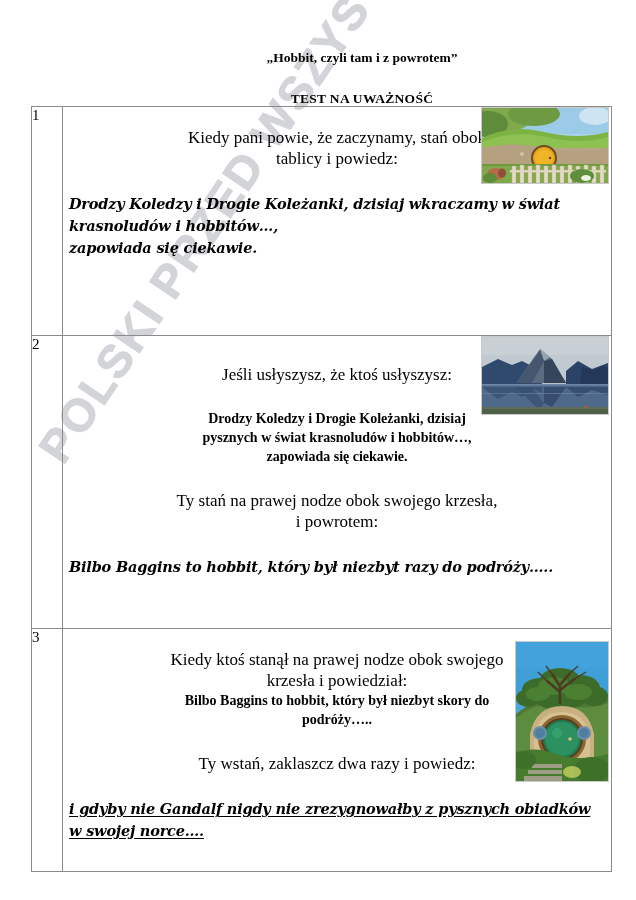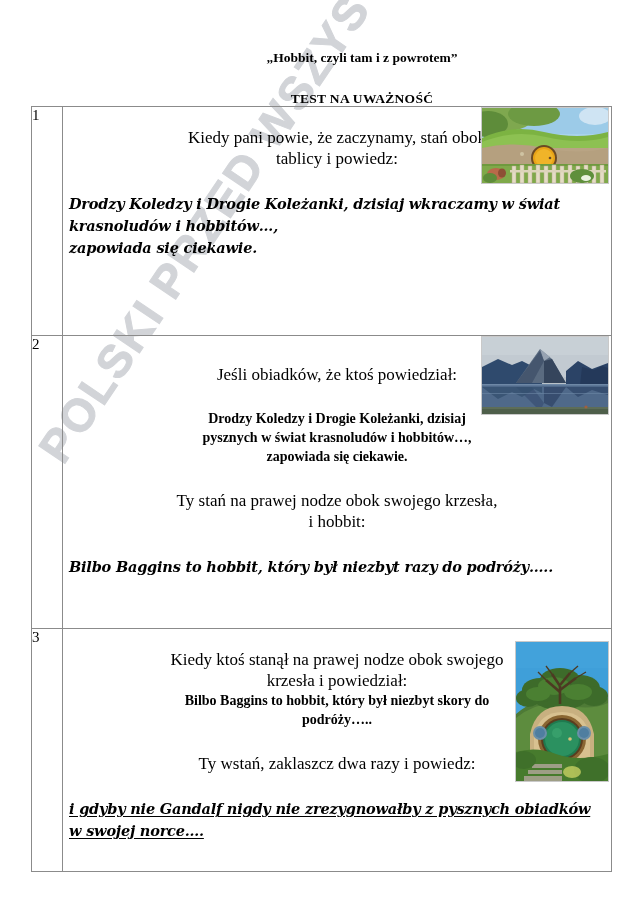--- a/index.html
+++ b/index.html
@@ -257,28 +257,28 @@
               <path d="M84 50 L96 60 L110 53 L126 58 L126 50 Z" fill="#31496a" opacity="0.8"></path>
               <rect x="0" y="70" width="126" height="7" fill="#5d6d58"></rect>
               <rect x="0" y="72" width="126" height="5" fill="#4e5f4a"></rect>
               <rect x="0" y="47" width="126" height="1.5" fill="#6e88a6"></rect>
               <rect x="0" y="56" width="126" height="1" fill="#6d87a5" opacity="0.6"></rect>
               <circle cx="104" cy="70" r="1.6" fill="#a0603f"></circle>
             </svg>
           </div>
 
           <div class="gap-m"></div>
-          <div class="plain">Jeśli obiadków, że ktoś powiedział:</div>
+          <div class="plain">Jeśli usłyszysz, że ktoś usłyszysz:</div>
           <div class="gap-l"></div>
           <div class="bold-serif">Drodzy Koledzy i Drogie Koleżanki, dzisiaj</div>
           <div class="bold-serif">pysznych w świat krasnoludów i hobbitów…,</div>
           <div class="bold-serif">zapowiada się ciekawie.</div>
           <div class="gap-l"></div>
           <div class="plain">Ty stań na prawej nodze obok swojego krzesła,</div>
-          <div class="plain">i hobbit:</div>
+          <div class="plain">i powrotem:</div>
           <div class="gap-l"></div>
           <div class="script">Bilbo  Baggins to hobbit, który był niezbyt razy do podróży…..</div>
         </div>
       </td>
     </tr>
 
     <tr>
       <td class="num-cell">3</td>
       <td class="body-cell">
         <div class="cell-inner row3-inner">

